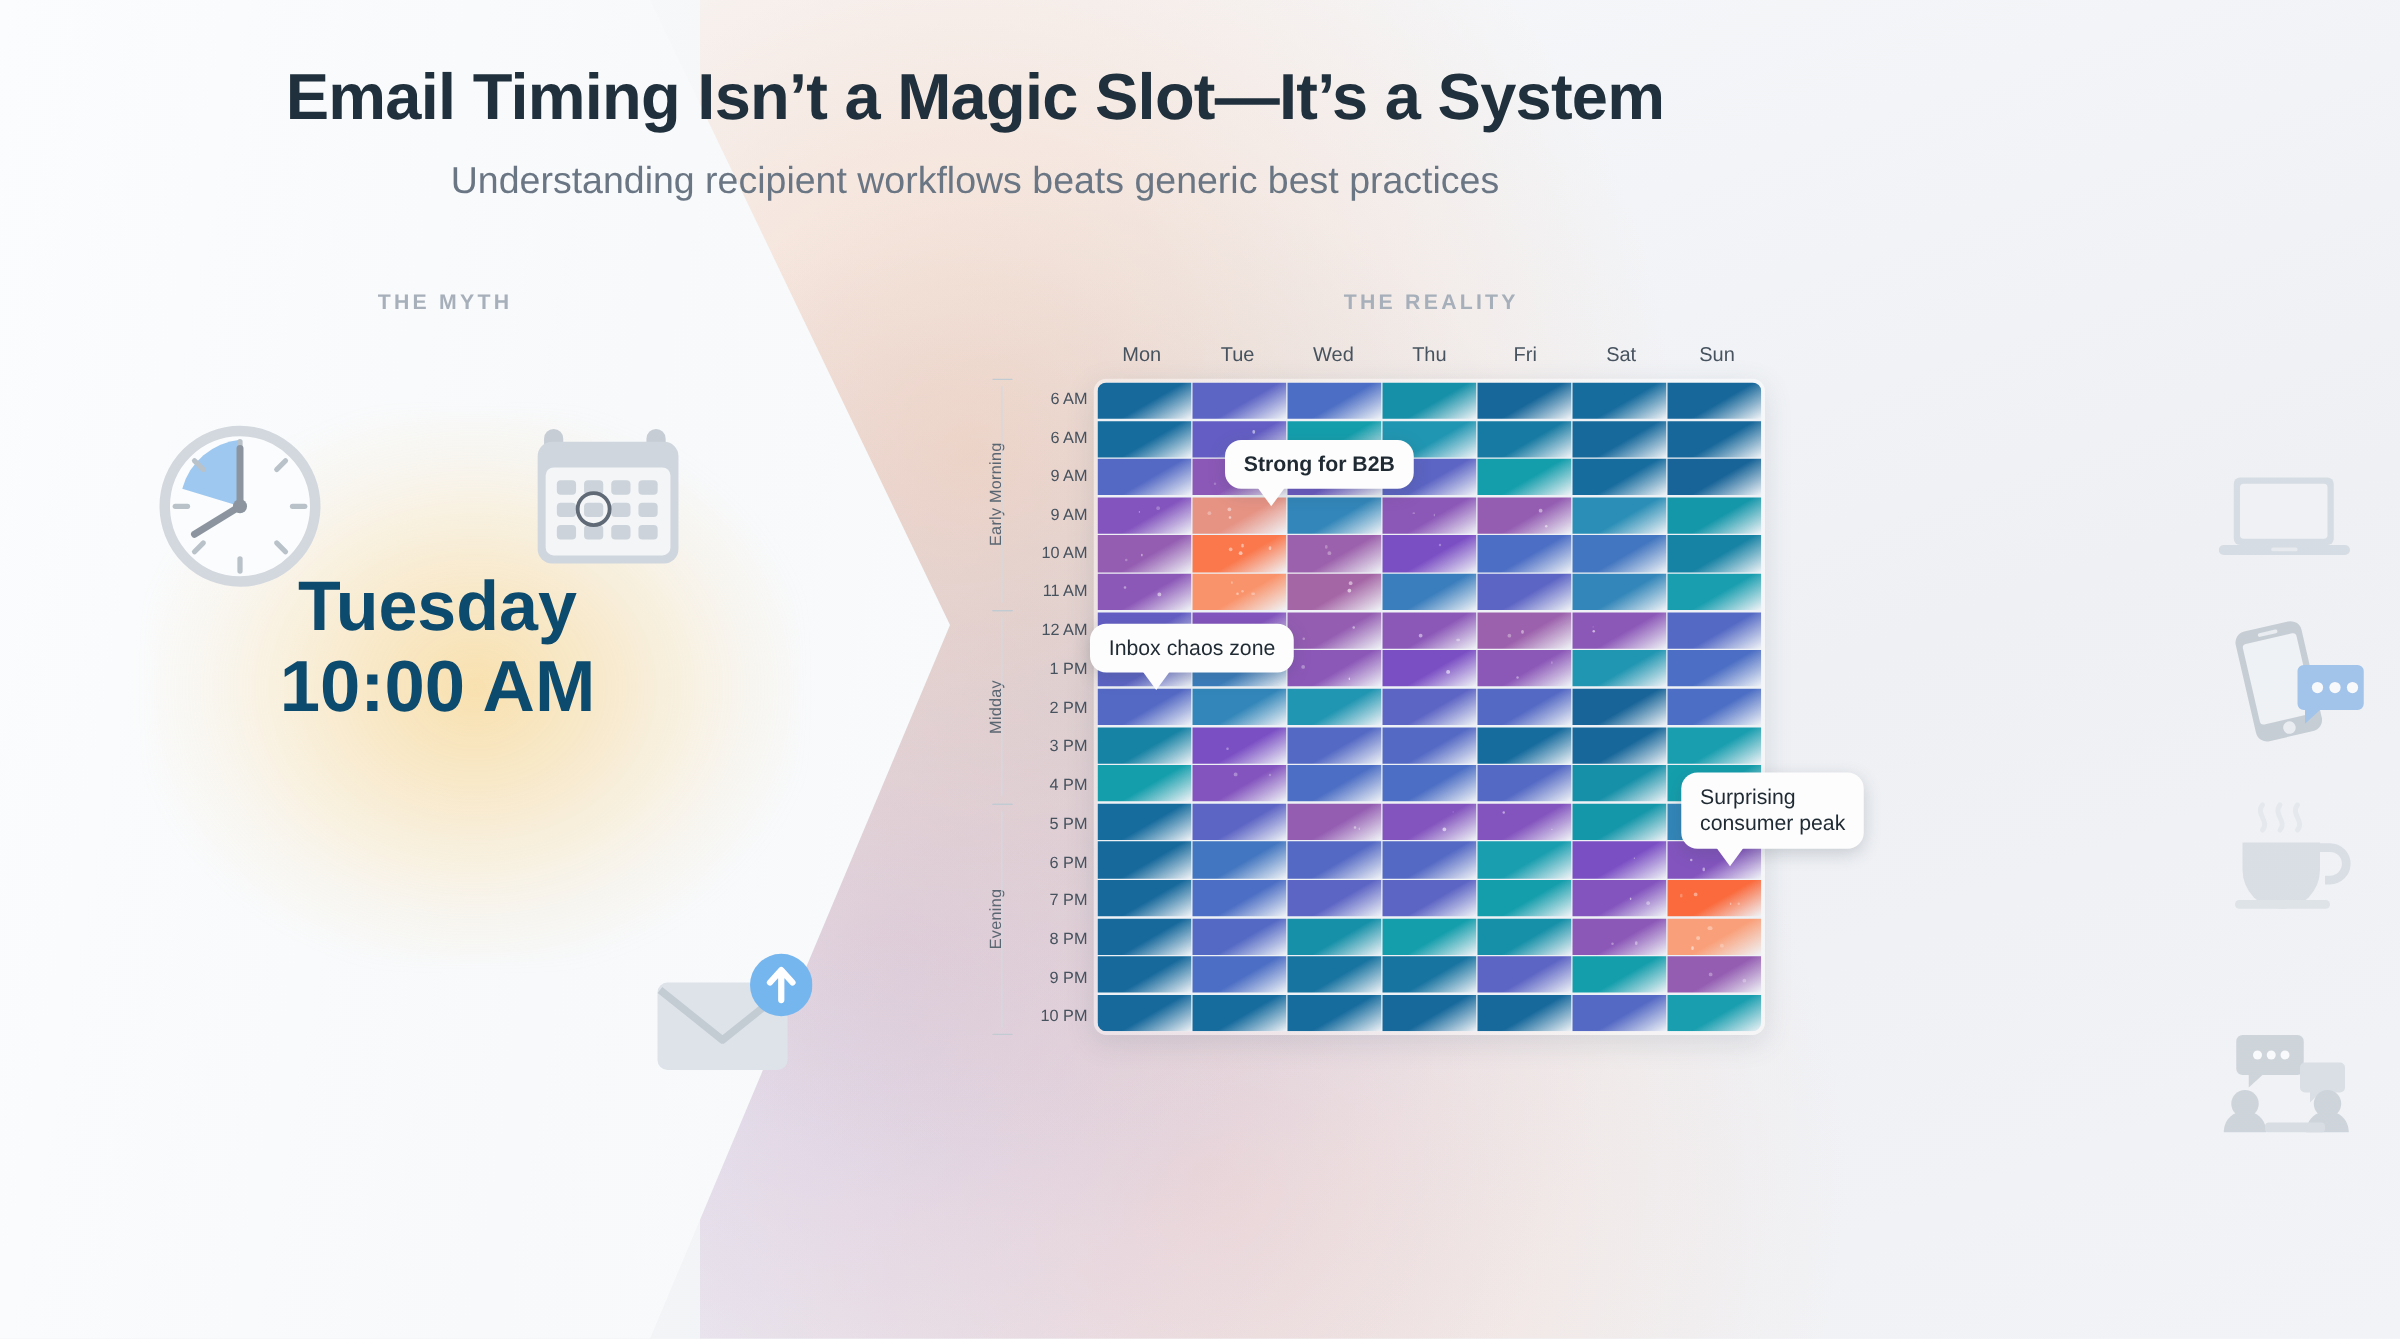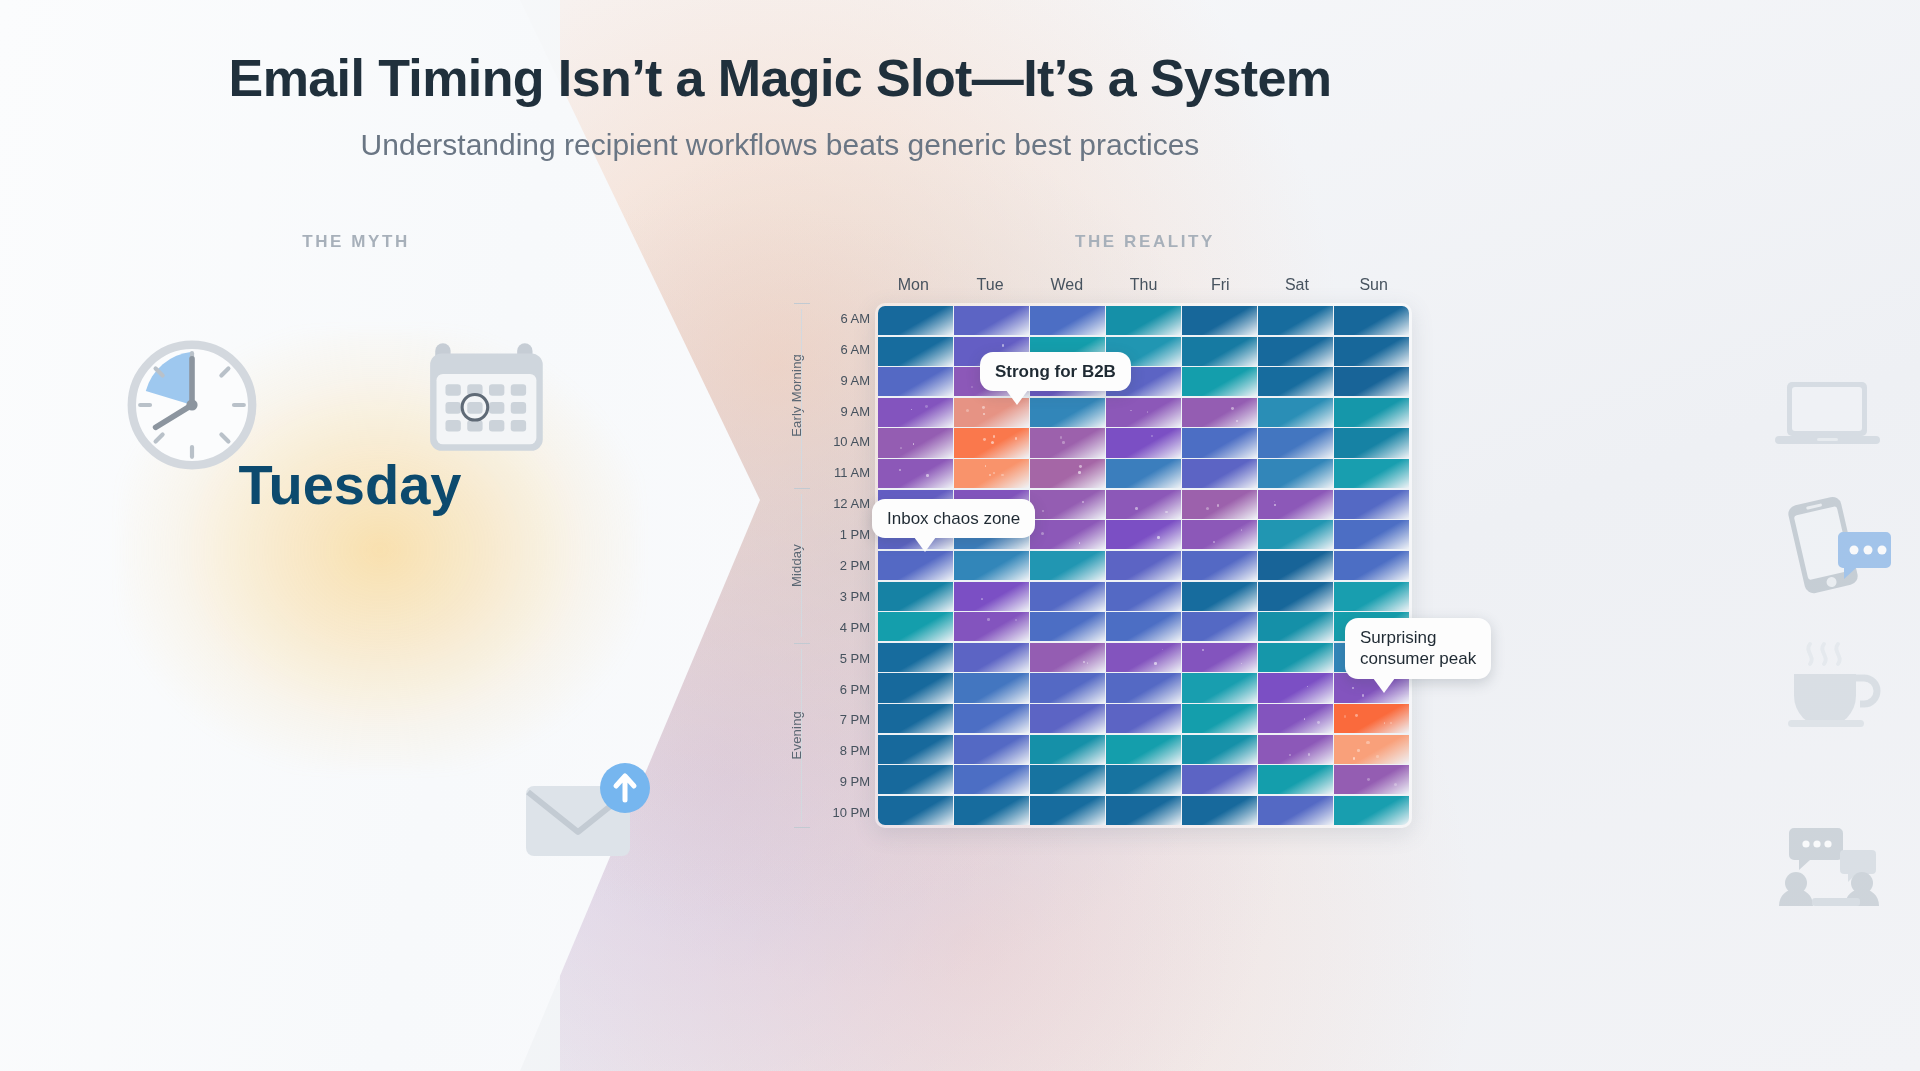--- a/index.html
+++ b/index.html
@@ -217,20 +217,21 @@
   <svg width="130" height="105" viewBox="0 0 130 105">
     <rect x="6" y="26" width="104" height="70" rx="8" fill="#dde3e9"></rect>
     <path d="M8 32 L58 72 L108 32" fill="none" stroke="#c3cbd3" stroke-width="6" stroke-linejoin="round"></path>
     <circle cx="105" cy="28" r="25" fill="#76b6ef"></circle>
     <path d="M105 40 L105 17 M96 26 L105 16 L114 26" stroke="#ffffff" stroke-width="5" fill="none" stroke-linecap="round" stroke-linejoin="round"></path>
   </svg>
 </div>
 
 <div class="myth-text">
   <span class="myth-day">Tuesday</span>
+  <span class="myth-time">10:00 AM</span>
 </div>
 
 <div class="icon-abs ghost" style="left:895px; top:440px;">
   <svg width="74" height="82" viewBox="0 0 74 82">
     <g transform="rotate(-8 37 41)">
       <path d="M10 6 h36 l18 18 v52 h-54 z" fill="#eef1f4" stroke="#dde2e7" stroke-width="2"></path>
       <path d="M46 6 v18 h18" fill="#e2e7ec"></path>
       <g stroke="#d6dce2" stroke-width="3" stroke-linecap="round">
         <line x1="18" y1="36" x2="56" y2="36"></line>
           <line x1="18" y1="46" x2="56" y2="46"></line>

